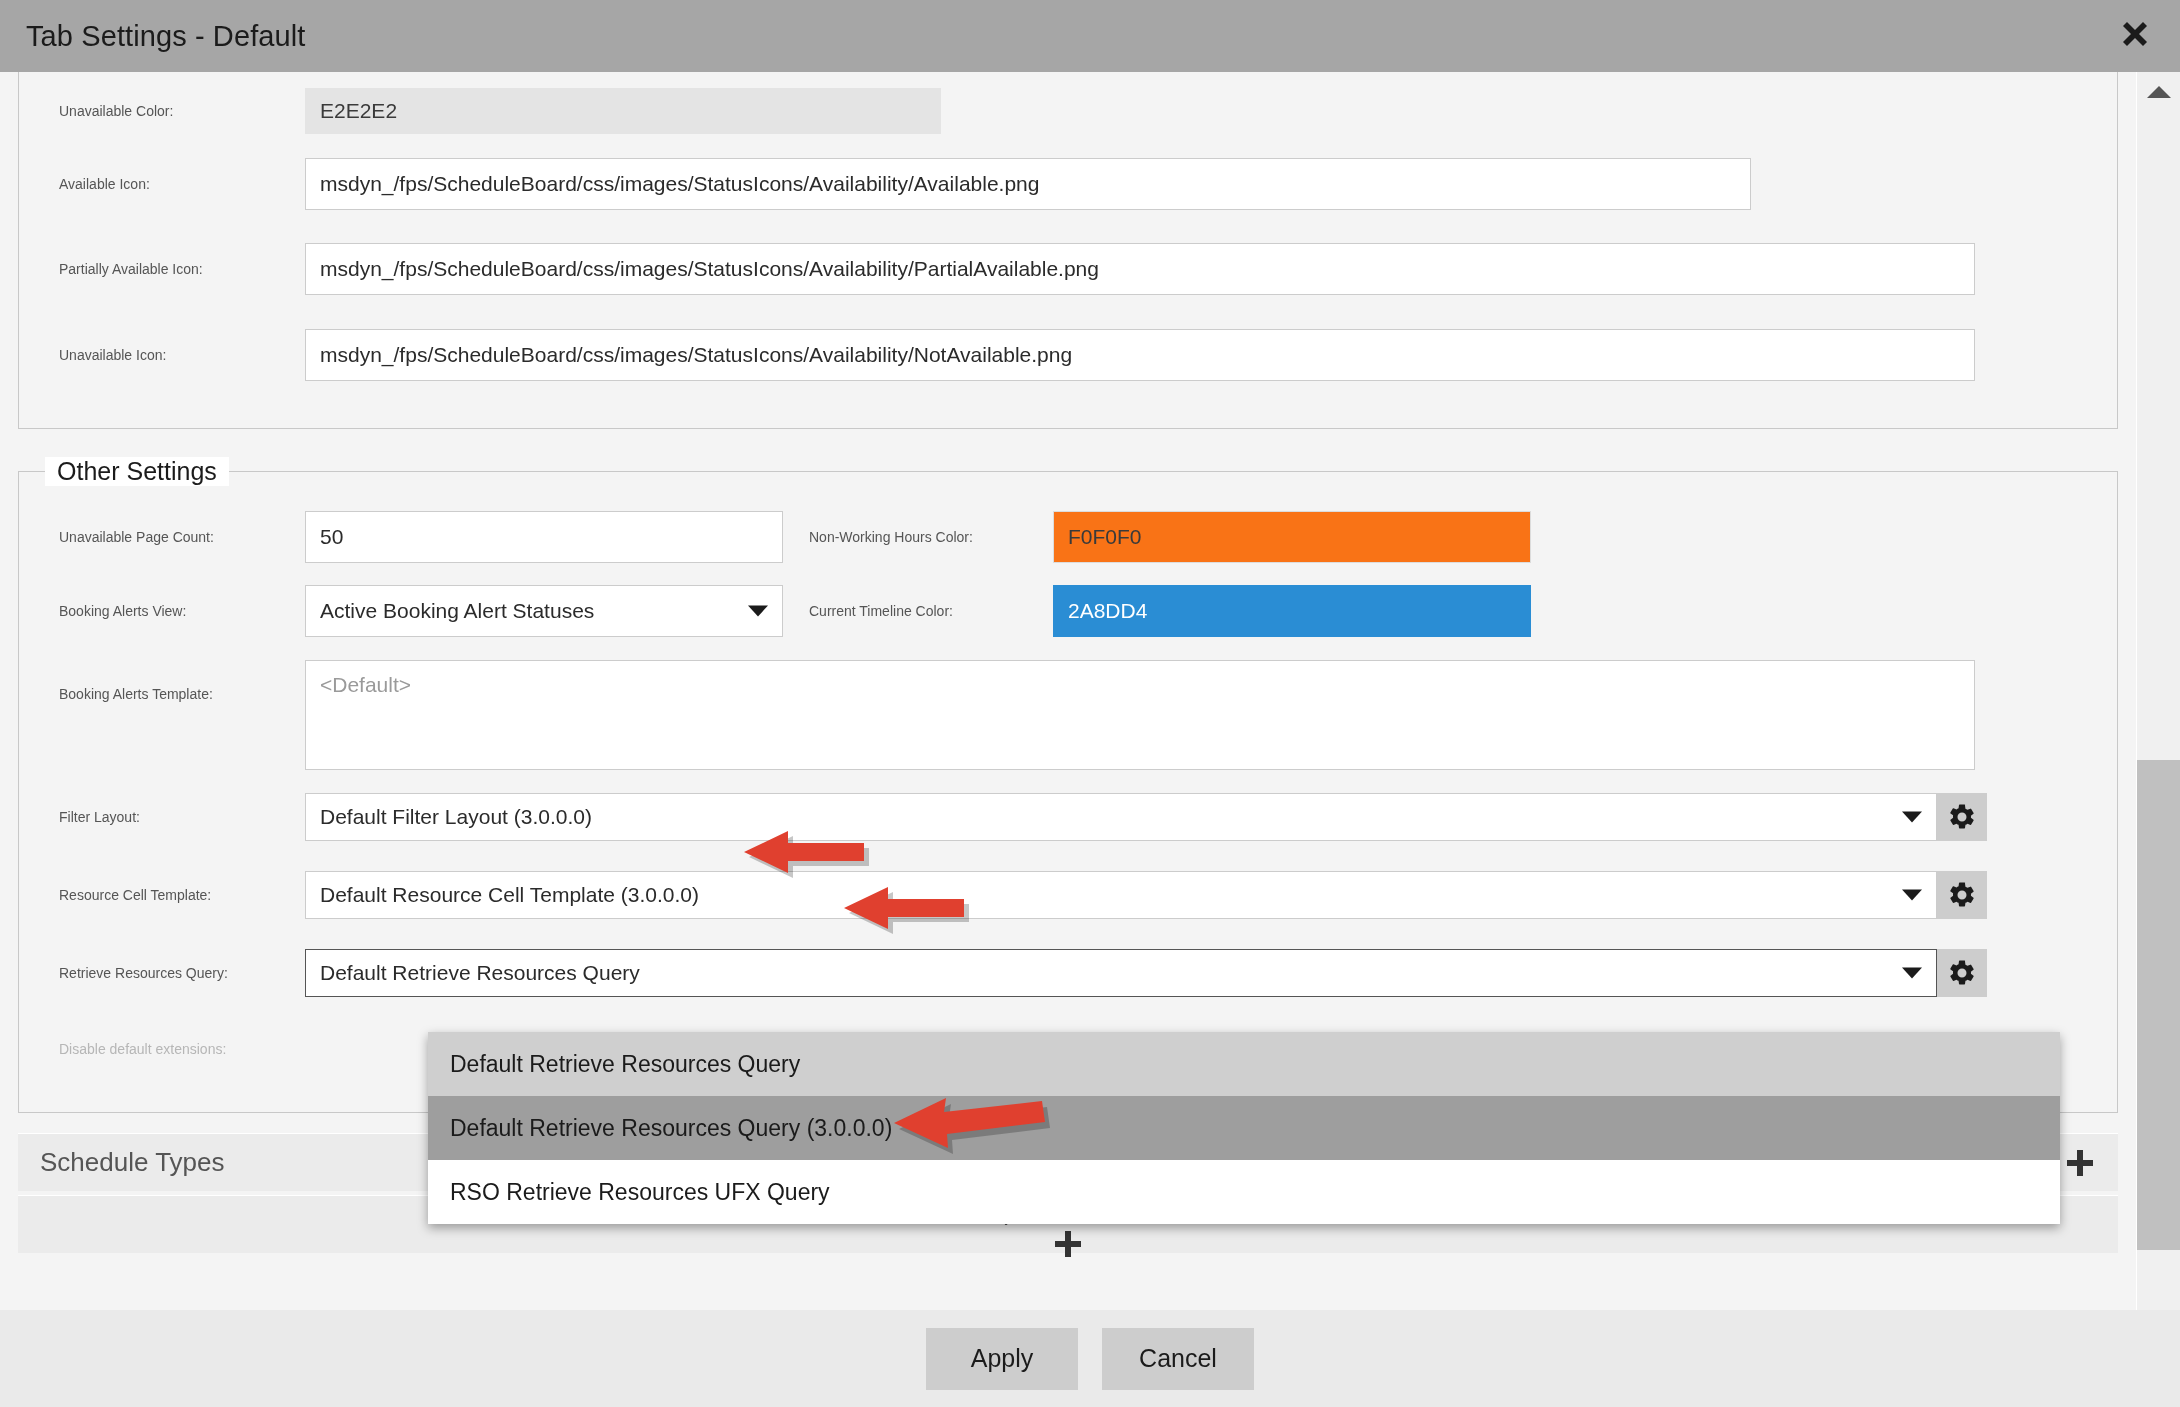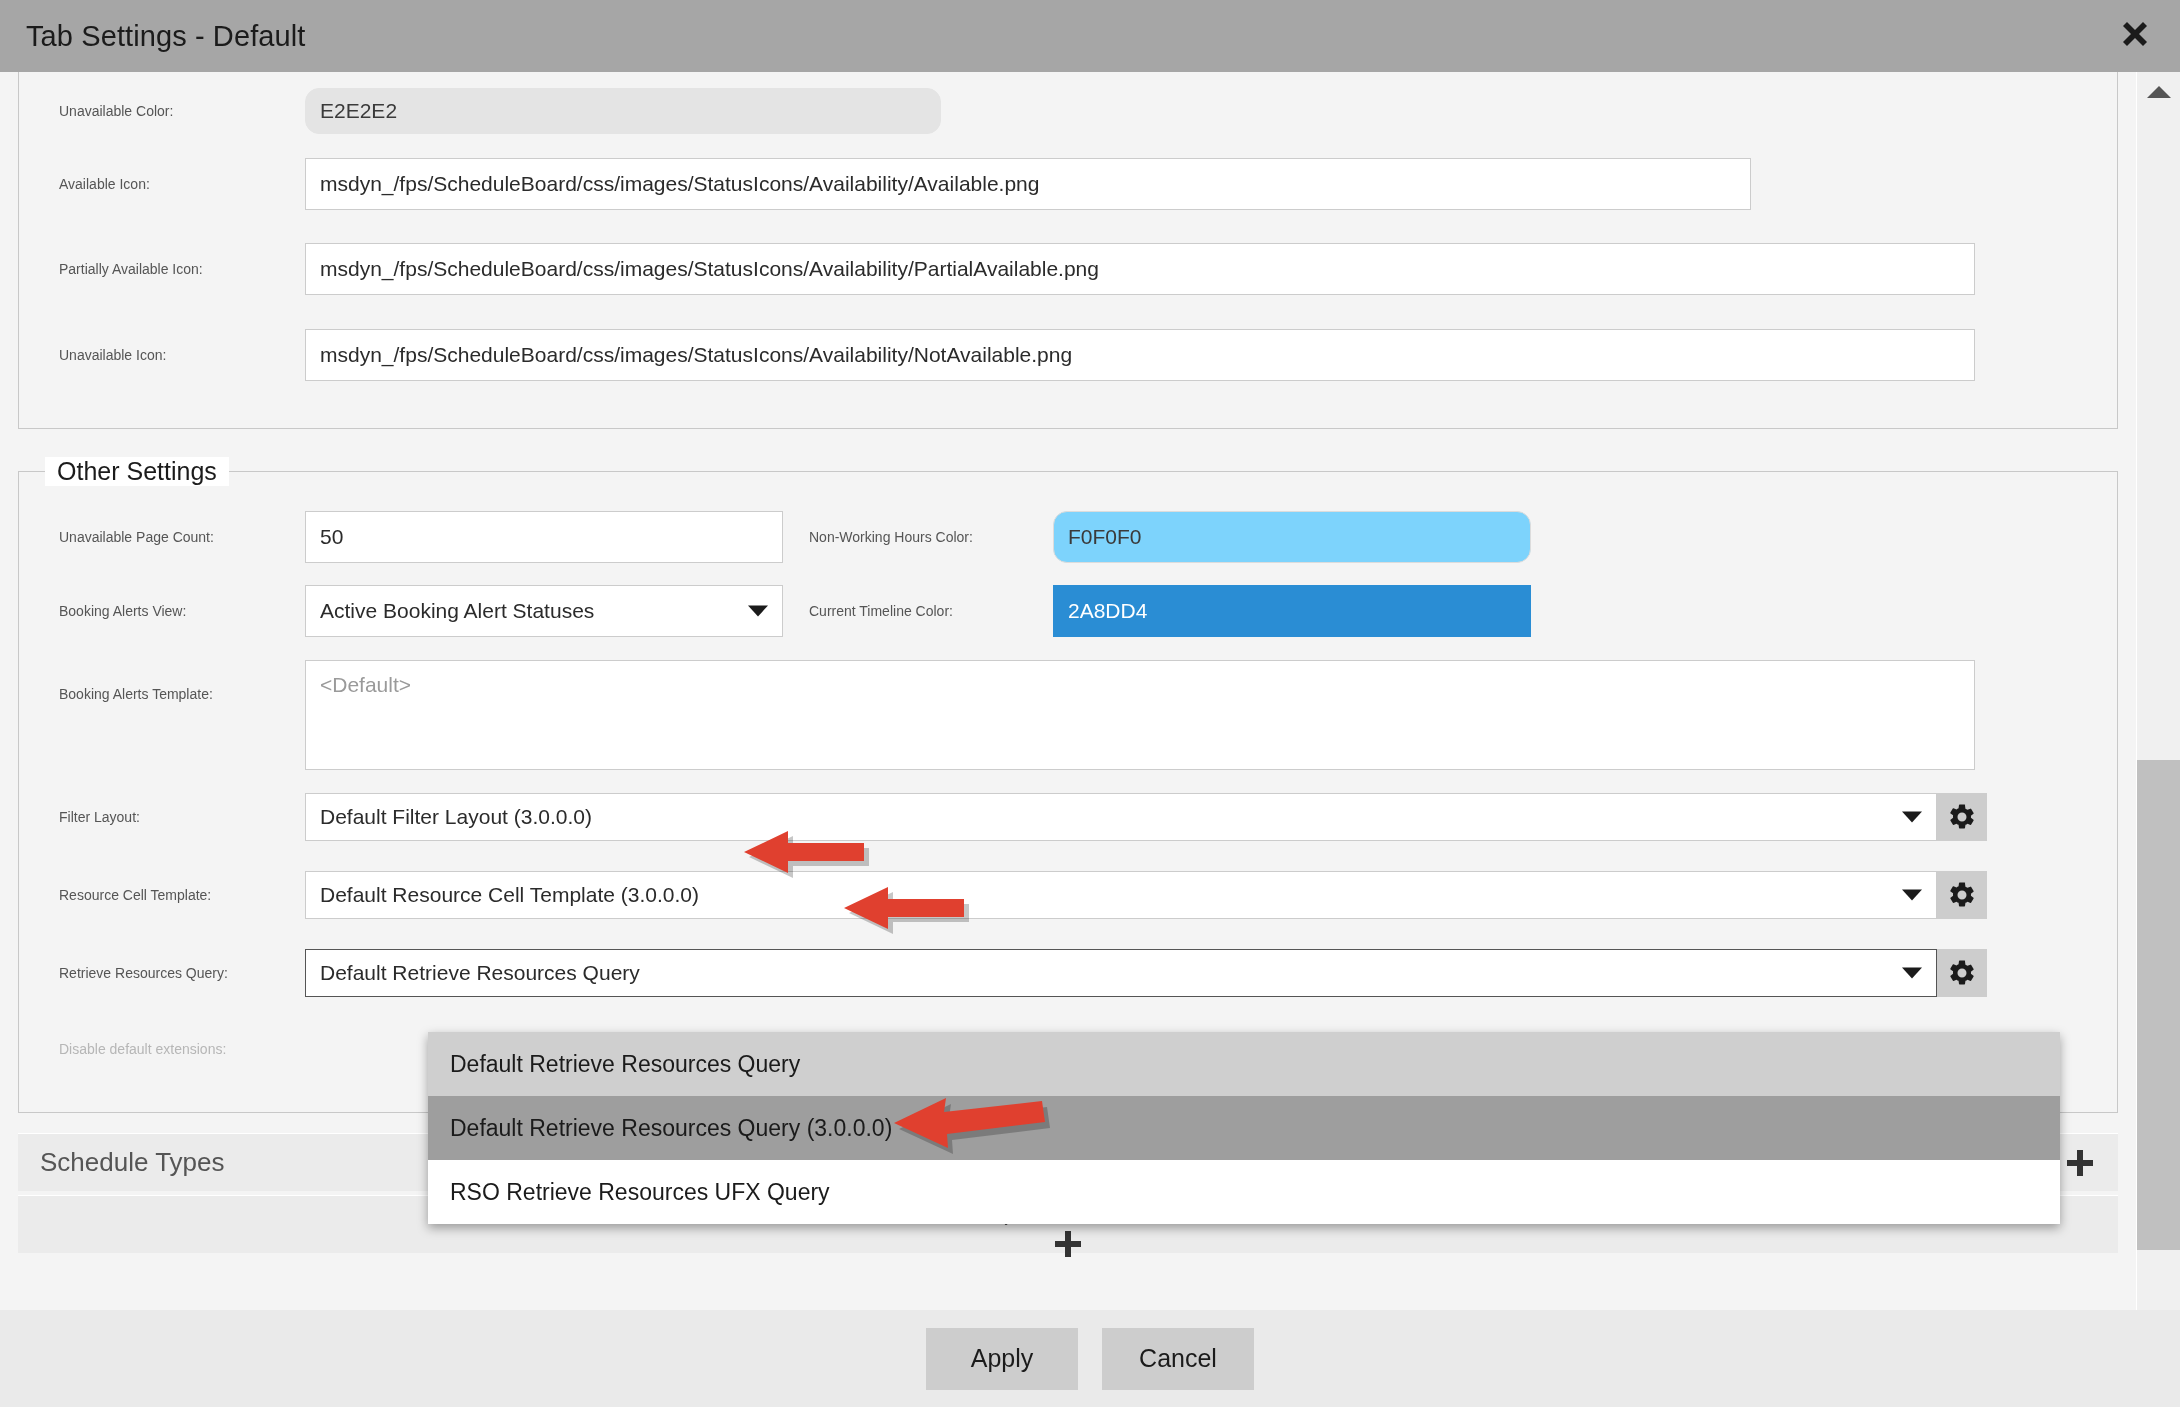--- a/index.html
+++ b/index.html
@@ -122,24 +122,23 @@
     display: flex;
     align-items: center;
     padding: 0 14px;
     font-size: 21px;
     color: #2b2b2b;
   }
   .fld.readonly {
     background: #e4e4e4;
     border-color: #e4e4e4;
     color: #3a3a3a;
-    border-radius: 14px;
   }
   .fld.readonly.light {
-    background: #7dd3fc;
+    background: #f97316;
     border: 1px solid #dcdcdc;
   }
   .fld.colored {
     background: #2a8dd4;
     border-color: #2a8dd4;
     color: #ffffff;
   }
   .fld.placeholder { color: #9a9a9a; }
 
   

